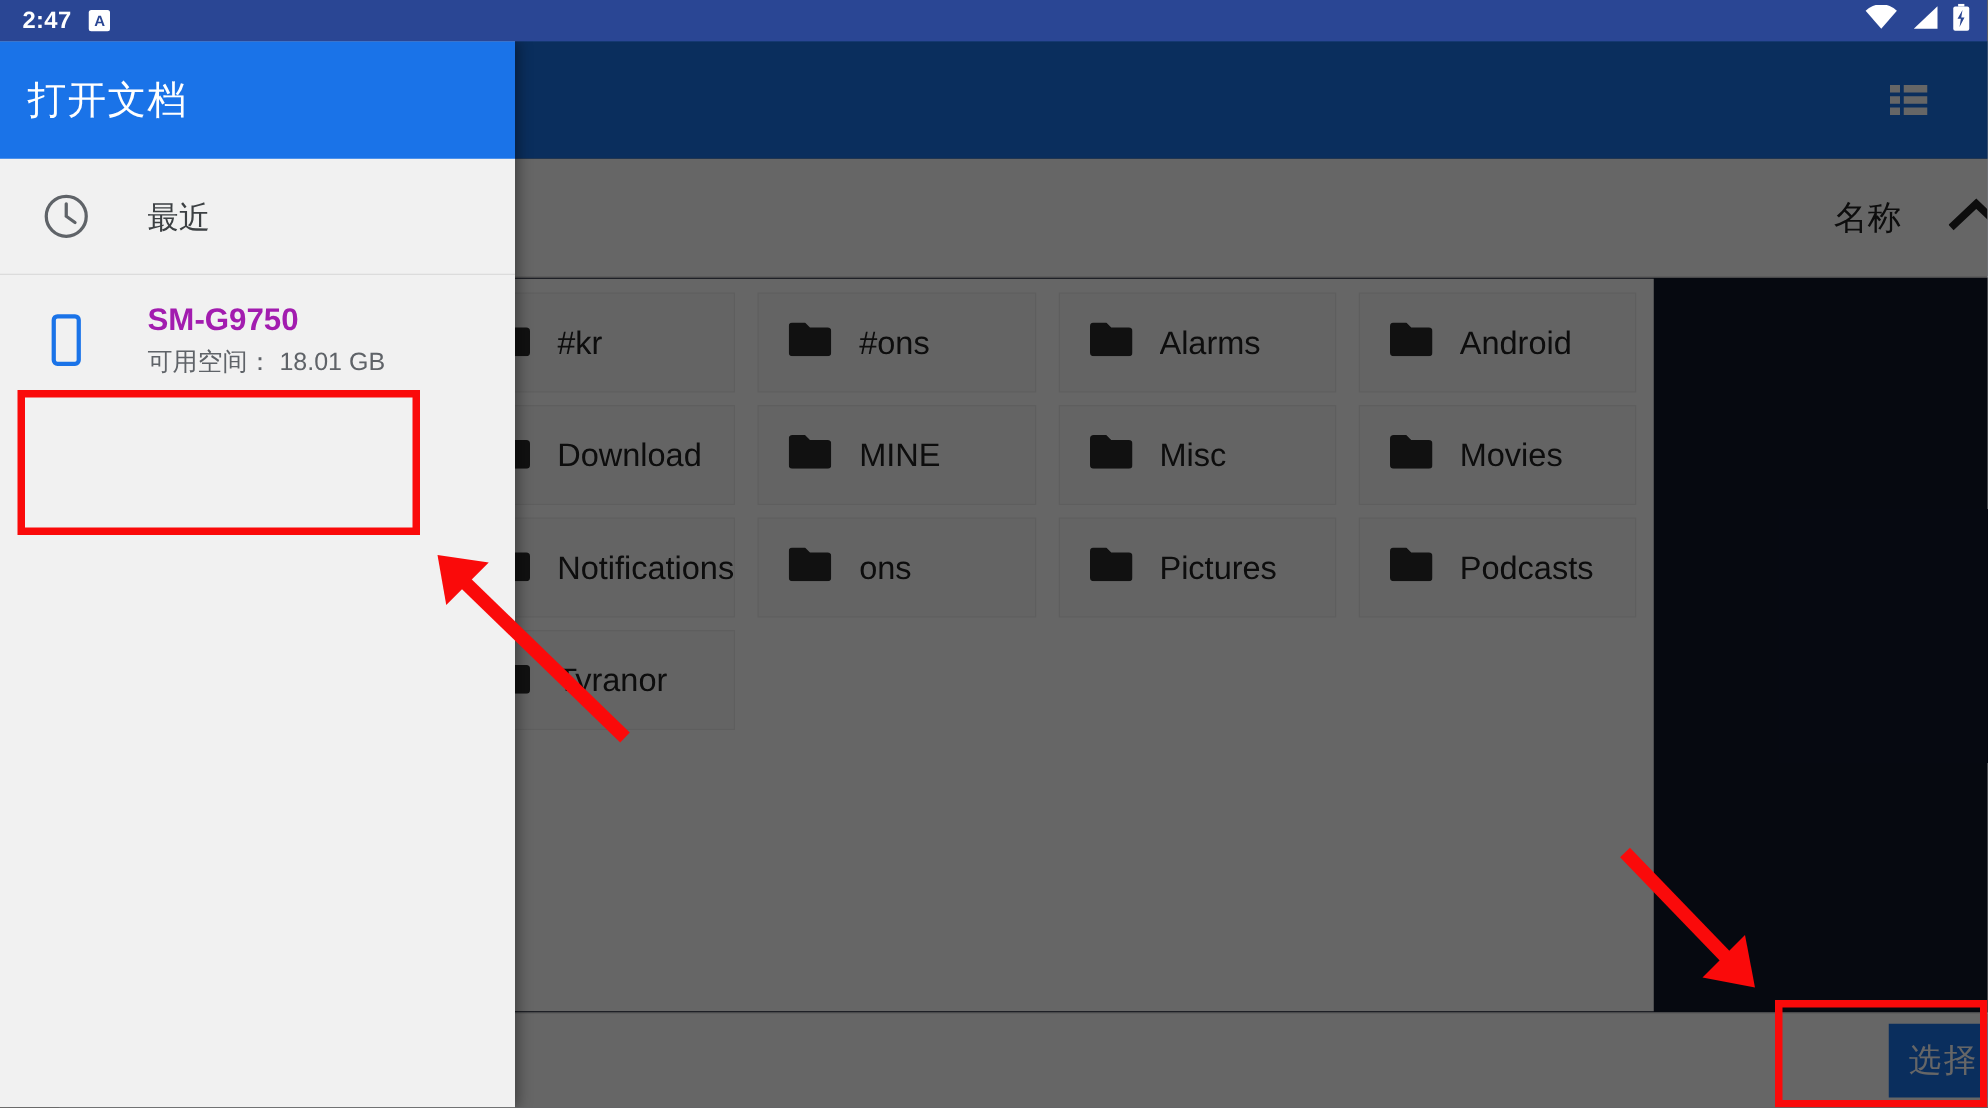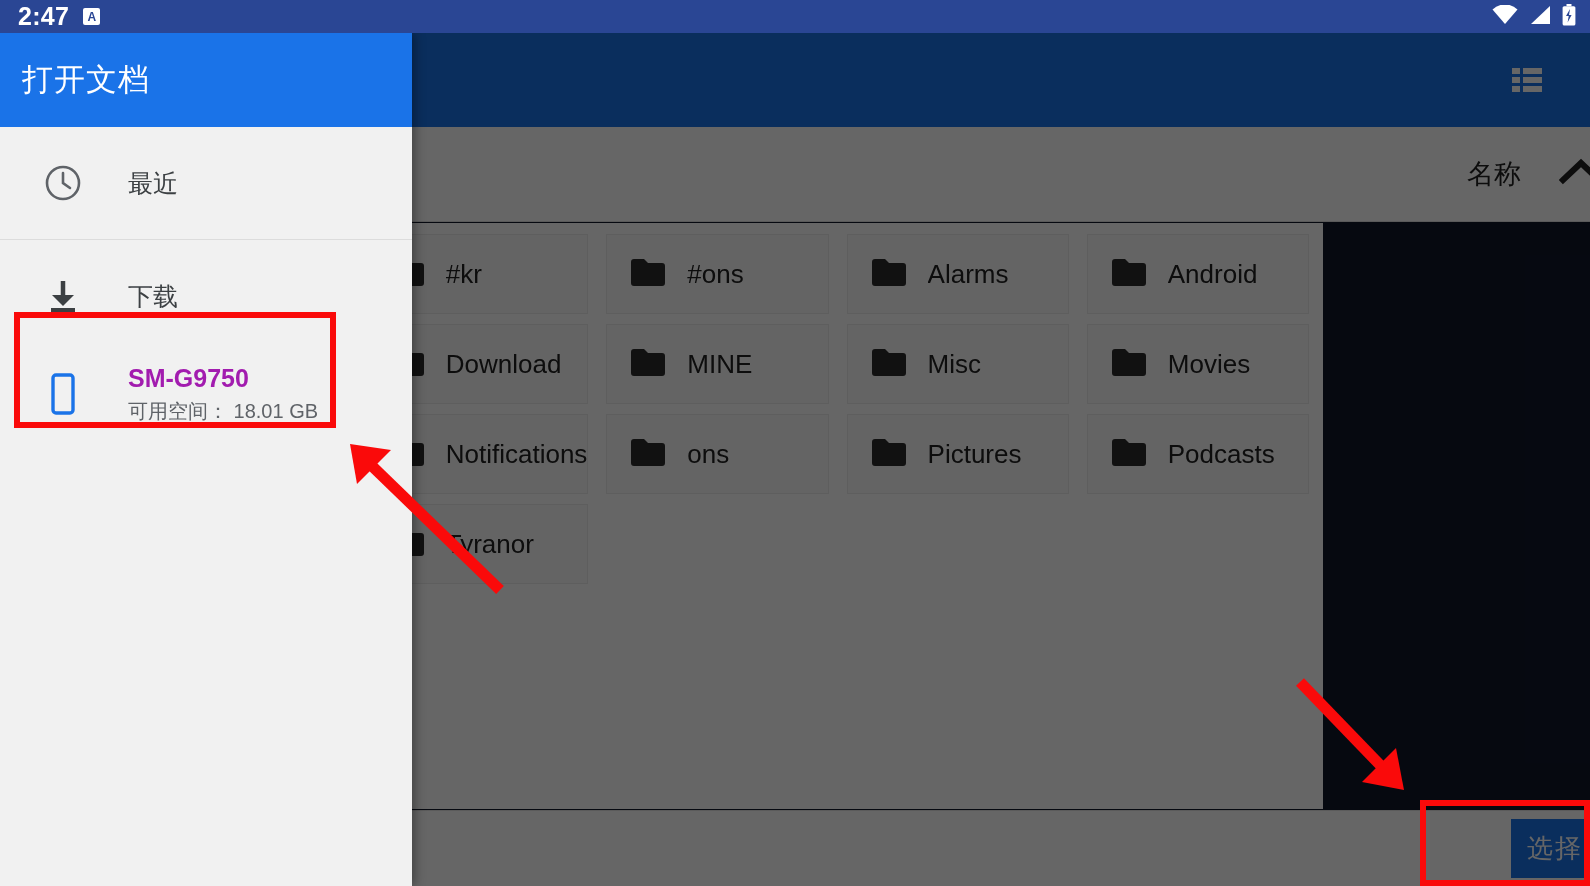--- a/index.html
+++ b/index.html
@@ -29,21 +29,21 @@
   #status-bar .left {
     position: absolute;
     left: 18px; top: 0;
     height: 33px;
     display: flex;
     align-items: center;
     gap: 14px;
   }
   #status-clock {
     color: #ffffff;
-    font-size: 25px;
+    font-size: 19px;
     font-weight: bold;
     letter-spacing: .3px;
   }
   .notif-badge {
     width: 17px; height: 17px;
     background: #ffffff;
     border-radius: 2px;
     color: #2a4694;
     font-size: 12px;
     font-weight: bold;
@@ -192,21 +192,21 @@
     align-items: center;
     padding-left: 22px;
     box-sizing: border-box;
   }
   #drawer-title {
     color: #ffffff;
     font-size: 31px;
     letter-spacing: 1px;
   }
   .drawer-section {
-    padding: 10px;
+    padding: 0;
   }
   .drawer-divider {
     height: 1px;
     background: #dcdcdc;
     width: 100%;
   }
   .drawer-item {
     display: flex;
     align-items: center;
     height: 92px;
@@ -433,32 +433,20 @@
         </span>
         <span class="item-text">
           <span class="item-title">最近</span>
         </span>
       </div>
     </div>
 
     <div class="drawer-divider"></div>
 
     <div class="drawer-section">
-      <div class="drawer-item">
-        <span class="item-icon">
-          <svg width="34" height="34" viewBox="0 0 34 34" aria-hidden="true">
-            <path d="M17 2 L17 19" stroke="#3c4043" stroke-width="4.5" fill="none"></path>
-            <path d="M6 16 L17 27 L28 16 Z" fill="#3c4043"></path>
-            <rect x="5" y="29" width="24" height="4" fill="#3c4043"></rect>
-          </svg>
-        </span>
-        <span class="item-text">
-          <span class="item-title">下载</span>
-        </span>
-      </div>
 
       <div class="drawer-item selected" id="device-item">
         <span class="item-icon">
           <svg width="32" height="44" viewBox="0 0 32 44" aria-hidden="true">
             <rect x="6" y="3" width="20" height="38" rx="3" ry="3" stroke="#1a73e8" stroke-width="3.4" fill="none"></rect>
           </svg>
         </span>
         <span class="item-text">
           <div class="item-title">SM-G9750</div>
           <div class="item-sub">可用空间： 18.01 GB</div>

